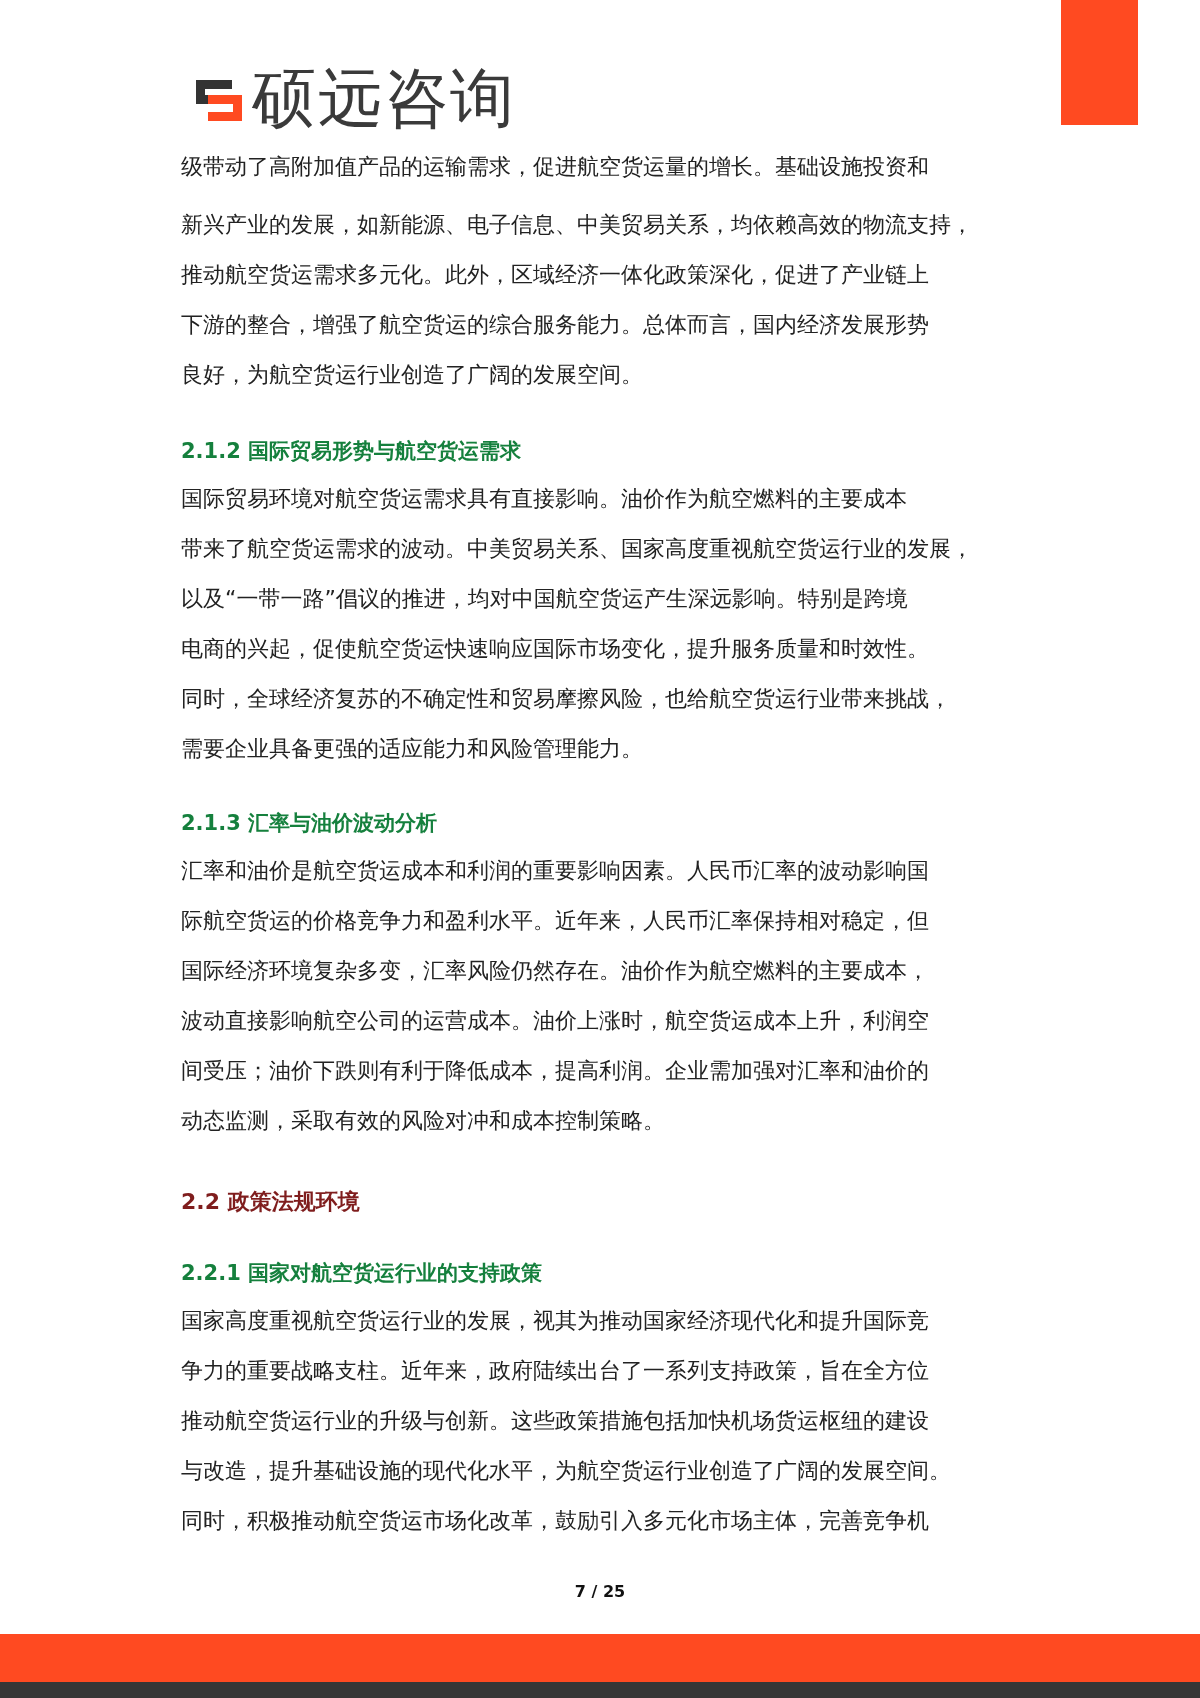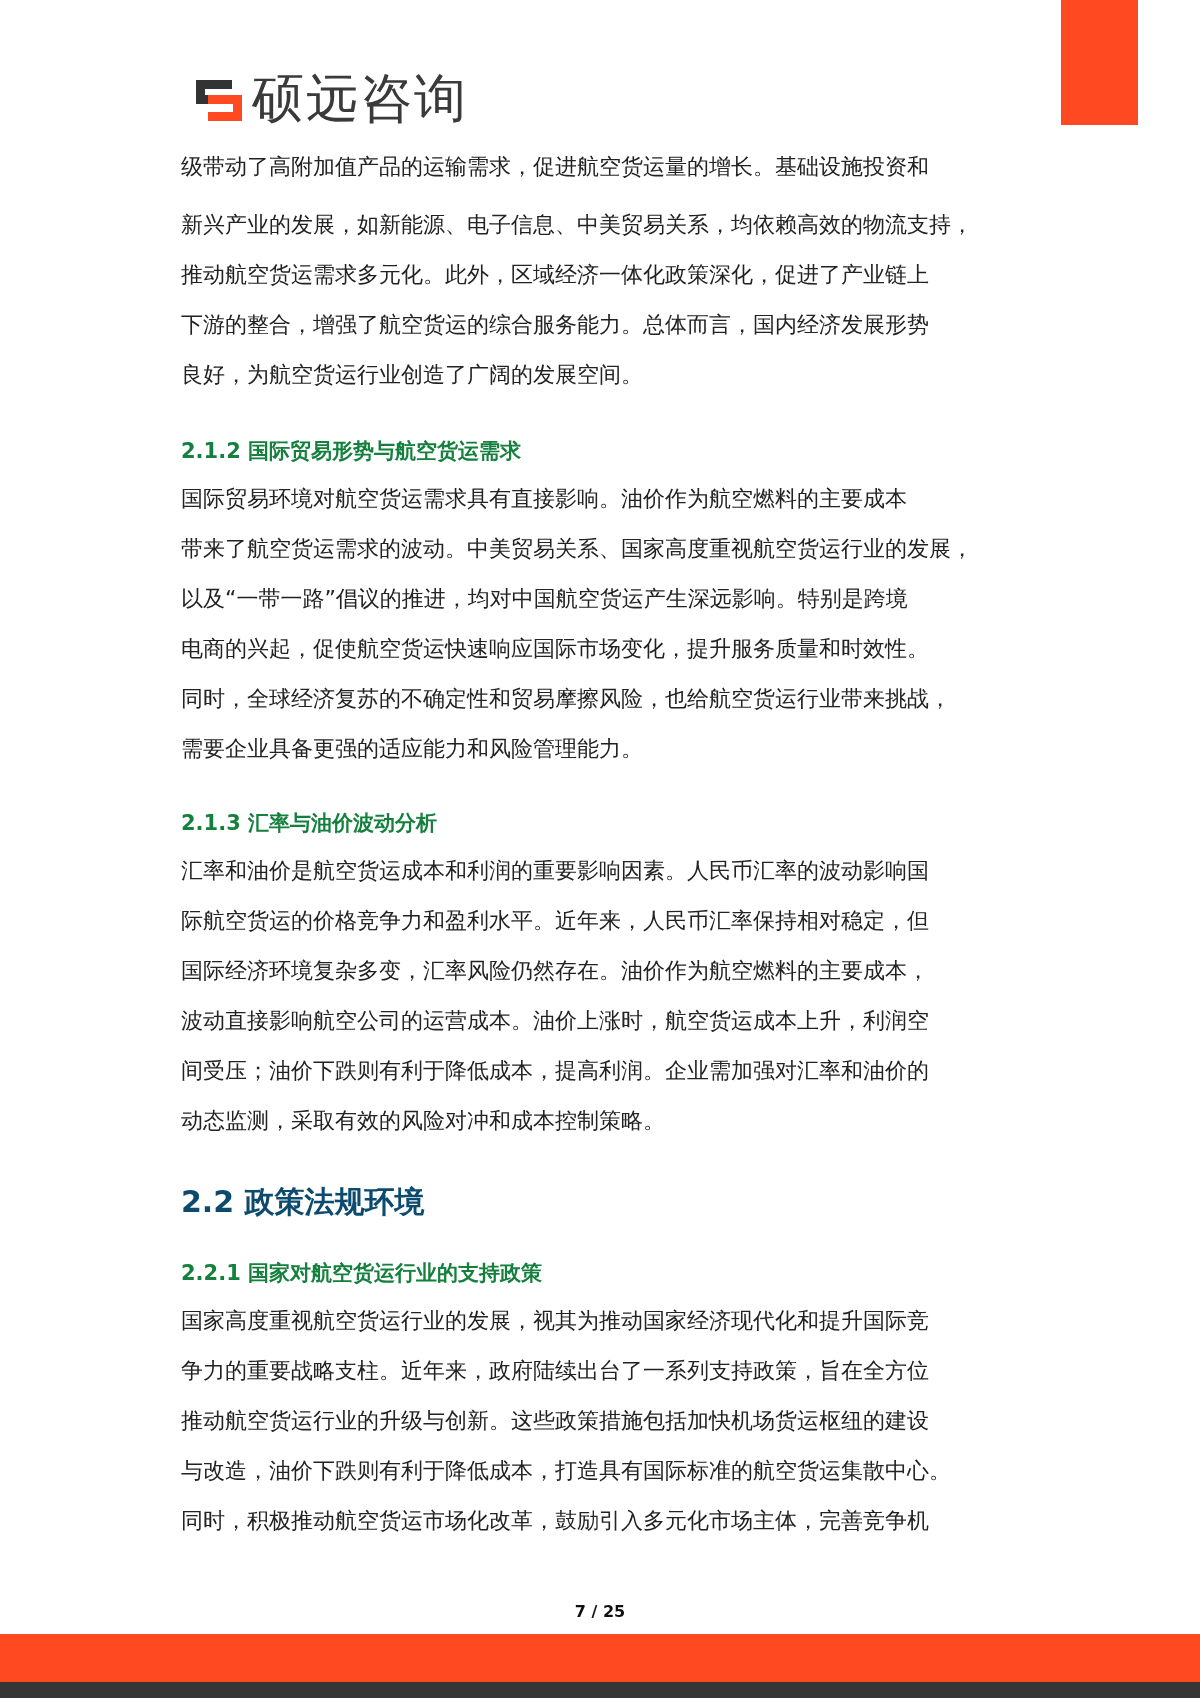--- a/index.html
+++ b/index.html
@@ -18,32 +18,32 @@
     display: flex; align-items: center;
   }
   .logo-mark { width: 46px; height: 46px; position: relative; margin-right: 10px; }
   .logo-mark .dark-bar-top { position: absolute; left: 0; top: 5px; width: 36px; height: 9px; background: #333; }
   .logo-mark .dark-bar-left { position: absolute; left: 0; top: 5px; width: 9px; height: 24px; background: #333; }
   .logo-mark .dark-bar-mid { position: absolute; left: 0; top: 20px; width: 26px; height: 9px; background: #333; }
   .logo-mark .red-top { position: absolute; left: 12px; top: 20px; width: 34px; height: 9px; background: #ff4a21; }
   .logo-mark .red-right { position: absolute; left: 37px; top: 20px; width: 9px; height: 26px; background: #ff4a21; }
   .logo-mark .red-bottom { position: absolute; left: 12px; top: 37px; width: 34px; height: 9px; background: #ff4a21; }
   .logo-text {
-    font-size: 52px; color: #3a3a3a; letter-spacing: 2px; font-weight: normal; line-height: 60px;
+    font-size: 64px; color: #3a3a3a; letter-spacing: 2px; font-weight: normal; line-height: 60px;
   }
   .content { position: absolute; left: 181px; top: 0; width: 850px; }
   .line {
     position: absolute; left: 0; white-space: nowrap;
     font-size: 22px; line-height: 30px; color: #222;
   }
   .h3 { position: absolute; left: 0; white-space: nowrap; font-size: 21px; font-weight: bold; color: #15803d; line-height: 30px; }
-  .h2 { position: absolute; left: 0; white-space: nowrap; font-size: 30px; font-weight: bold; color: #0c4a6e; line-height: 34px; }
+  .h2 { position: absolute; left: 0; white-space: nowrap; font-size: 22px; font-weight: bold; color: #7f1d1d; line-height: 34px; }
   .page-number {
     position: absolute; left: 0; width: 1200px; top: 1582px; text-align: center;
-    font-size: 16px; font-weight: bold; color: #111; margin-top: 20px;
+    font-size: 16px; font-weight: bold; color: #111;
   }
   .footer-bar { position: absolute; left: 0; top: 1634px; width: 1200px; height: 48px; background: #ff4a21; }
   .footer-dark { position: absolute; left: 0; top: 1682px; width: 1200px; height: 16px; background: #363636; }
 </style>
 </head>
 <body>
 
 <div class="corner-tab"></div>
 
 <div class="logo">
@@ -88,20 +88,20 @@
     <div class="line" style="top:1106px">动态监测，采取有效的风险对冲和成本控制策略。</div>
   </div>
 
   <div class="h2" style="top:1185px">2.2 政策法规环境</div>
 
   <div class="h3" style="top:1258px">2.2.1 国家对航空货运行业的支持政策</div>
   <div>
     <div class="line" style="top:1306px">国家高度重视航空货运行业的发展，视其为推动国家经济现代化和提升国际竞</div>
     <div class="line" style="top:1356px">争力的重要战略支柱。近年来，政府陆续出台了一系列支持政策，旨在全方位</div>
     <div class="line" style="top:1406px">推动航空货运行业的升级与创新。这些政策措施包括加快机场货运枢纽的建设</div>
-    <div class="line" style="top:1456px">与改造，油价下跌则有利于降低成本，打造具有国际标准的航空货运集散中心。</div>
+    <div class="line" style="top:1456px">与改造，提升基础设施的现代化水平，为航空货运行业创造了广阔的发展空间。</div>
     <div class="line" style="top:1506px">同时，积极推动航空货运市场化改革，鼓励引入多元化市场主体，完善竞争机</div>
   </div>
 </div>
 
 <div class="page-number">7 / 25</div>
 <div class="footer-bar"></div>
 <div class="footer-dark"></div>
 
 </body></html>

